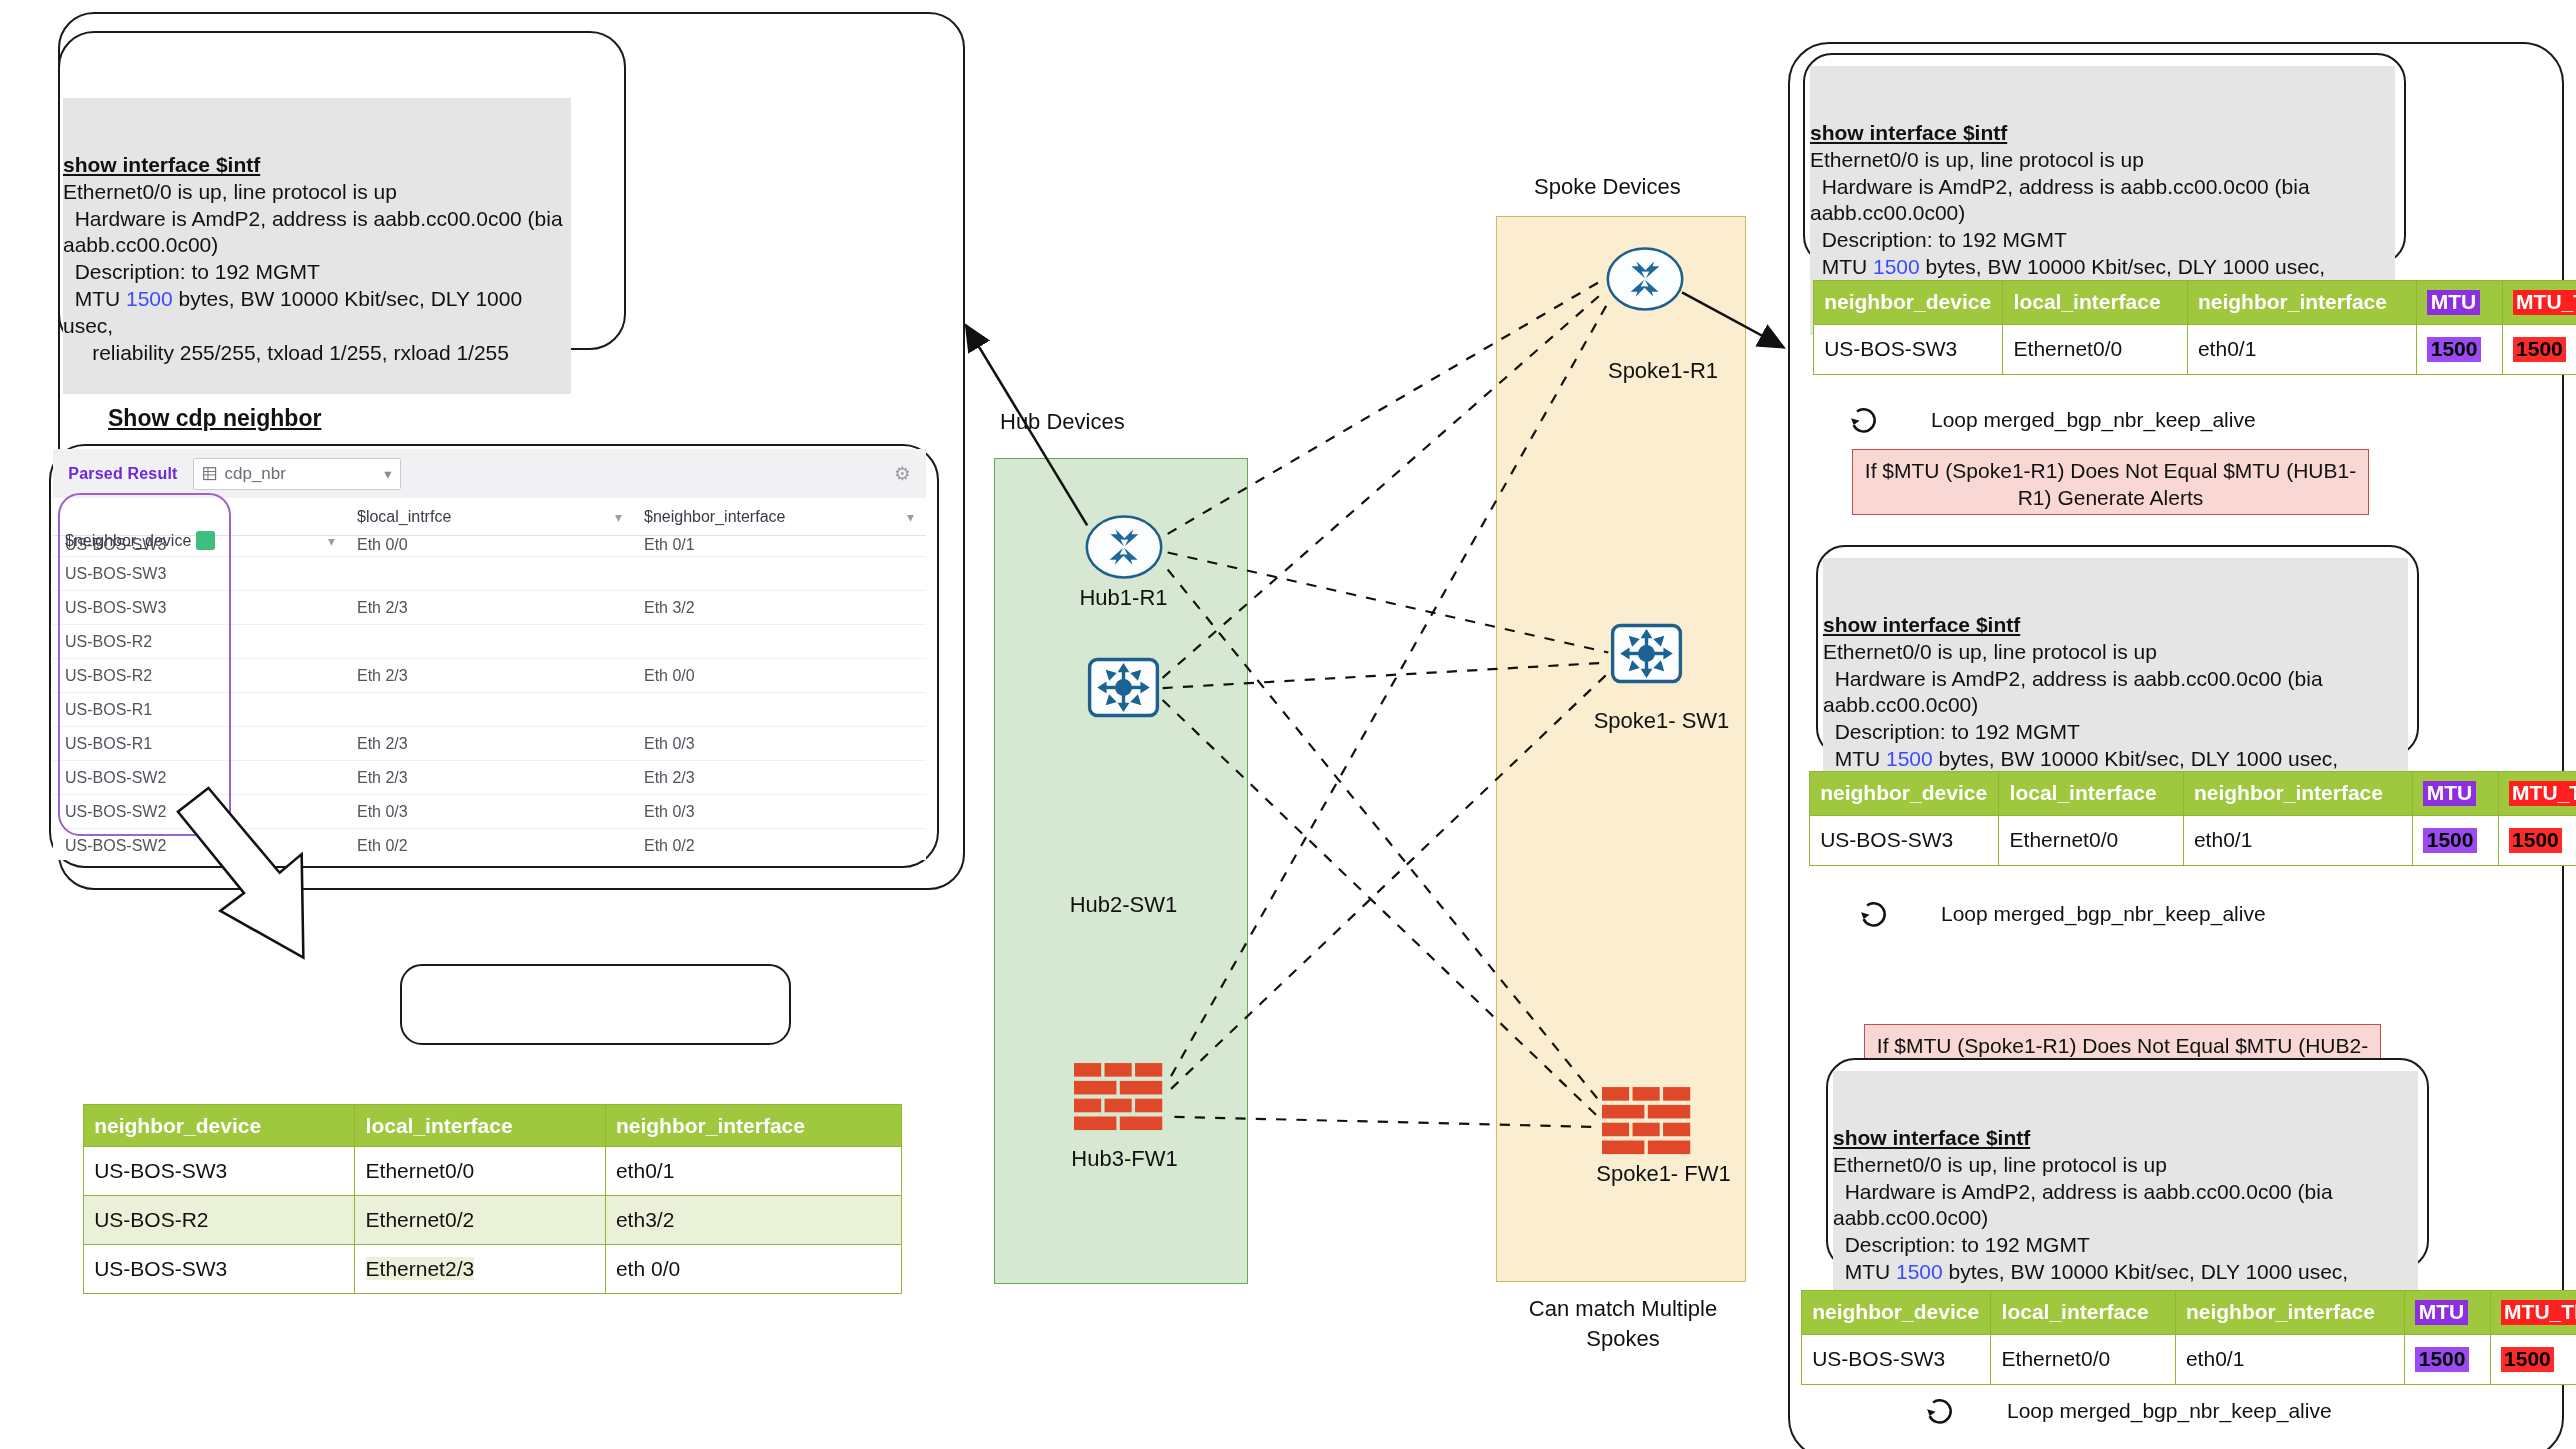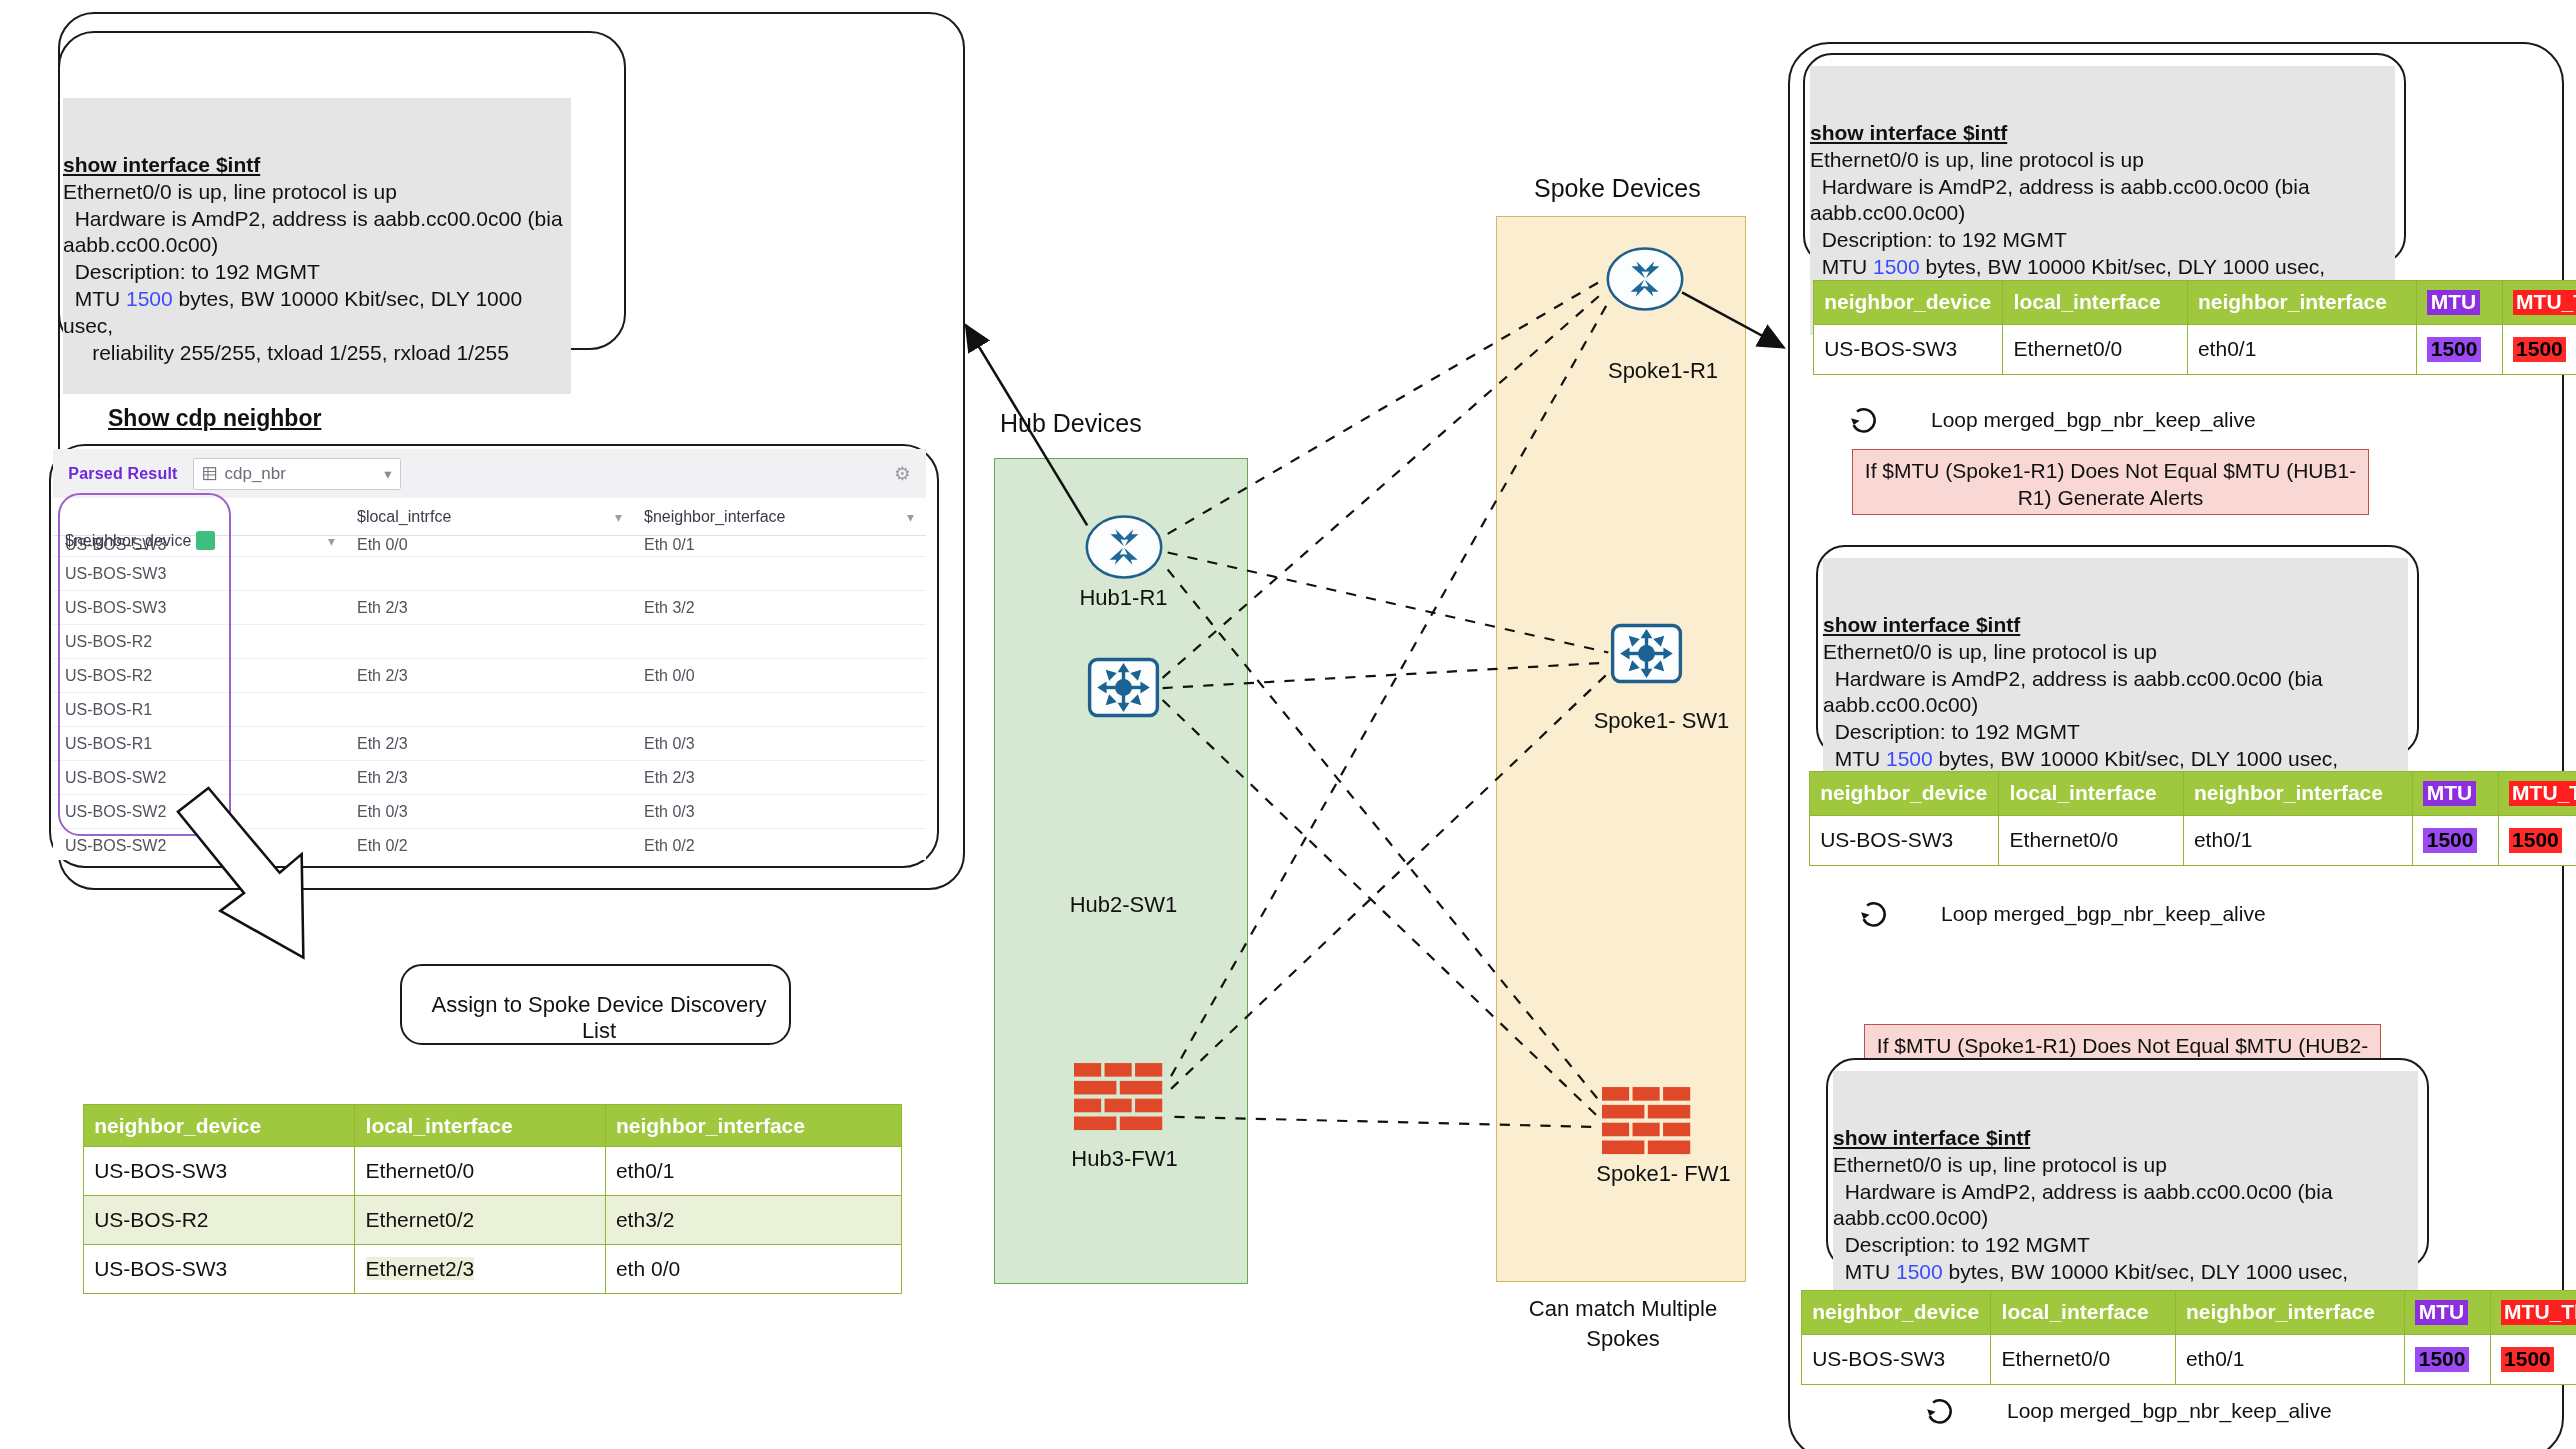--- a/index.html
+++ b/index.html
@@ -60,21 +60,21 @@
   }
 
   
   .looprow{position:absolute;display:flex;align-items:center;gap:51px;}
   .looprow .ltxt{font-size:21px;color:#111;white-space:nowrap;}
 
   
   .groupbox{position:absolute;box-sizing:border-box;}
   .grp-hub{background:#d6e8d2;border:1.7px solid #6aa84f;}
   .grp-spoke{background:#fbeed0;border:1.7px solid #d6b656;}
-  .grplabel{position:absolute;font-size:25px;color:#111;text-align:center;white-space:nowrap;}
+  .grplabel{position:absolute;font-size:22px;color:#111;text-align:center;white-space:nowrap;}
   .devlabel{position:absolute;font-size:22px;color:#111;text-align:center;white-space:nowrap;}
 
   
   .pr-wrap{position:absolute;background:#fff;box-sizing:border-box;overflow:hidden;}
   .pr-toolbar{background:#f1f1f3;height:49px;display:flex;align-items:center;padding:0 15.3px;gap:15.3px;box-sizing:border-box;}
   .pr-toolbar .pr-title{font-size:16px;font-weight:bold;color:#6d28d9;letter-spacing:0.2px;}
   .pr-select{
     background:#fff;border:0.8px solid #c9c9d2;border-radius:2.5px;height:32px;width:208px;
     display:flex;align-items:center;padding:0 8.5px;gap:6.8px;box-sizing:border-box;
   }
@@ -196,21 +196,20 @@
           <div class="rc" style="width: 275px;">Eth 0/2</div>
           <div class="rc" style="width: 280px;">Eth 0/2</div>
         </div>
       </div>
 
   </div>
 
   <div class="pr-hl" style="left:58px;top:493px;width:169px;height:339px;"></div>
 
   <div class="rbox" style="left:400px;top:964px;width:391px;height:81px;border-radius:22px;border-width:2.5px;"></div>
-  <div class="abs" style="left:417px;top:992px;width:364px;text-align:center;font-size:22px;color:#111;">Assign to Spoke Device Discovery List</div>
 
   <table class="gtable" style="left:83px;top:1104px;width:754px;">
     <thead>
       <tr>
         <th style="width:250px;">neighbor_device</th>
         <th style="width:229px;">local_interface</th>
         <th style="width:275px;">neighbor_interface</th>
       </tr>
     </thead>
     <tbody id="summary-body">

